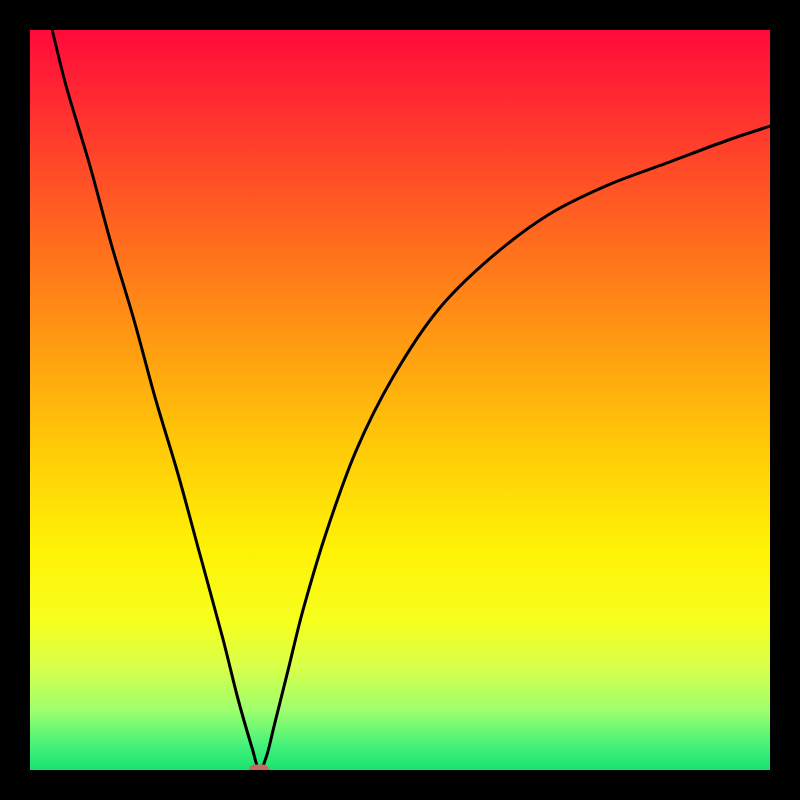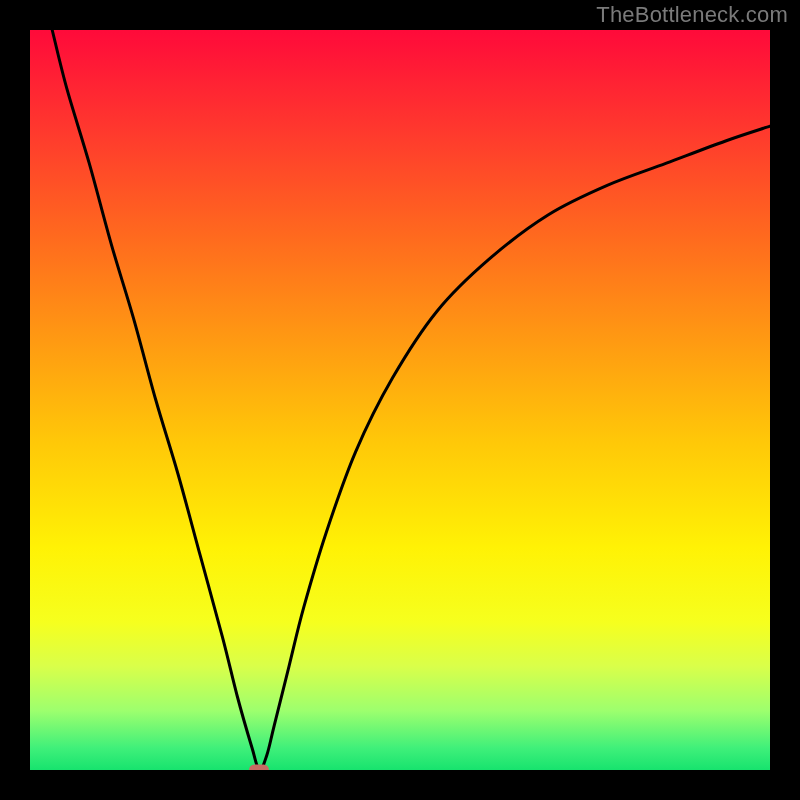--- a/index.html
+++ b/index.html
@@ -69,21 +69,20 @@
     right: 0;
     bottom: 0;
     height: 30px;
     background: #000;
   }
 </style>
 </head>
 <body>
 
 <div class="frame">
-  <div class="watermark">TheBottleneck.com</div>
 
   <div class="plot">
     <svg class="curve" viewBox="0 0 740 740" preserveAspectRatio="none">
       <path id="curve-path" fill="none" stroke="#000" stroke-width="3" stroke-linecap="round" d="M 22.2 0.0 C 24.7 9.9, 30.8 37.0, 37.0 59.2 C 43.2 81.4, 51.8 107.3, 59.2 133.2 C 66.6 159.1, 74.0 188.7, 81.4 214.6 C 88.8 240.5, 96.2 262.7, 103.6 288.6 C 111.0 314.5, 118.4 344.1, 125.8 370.0 C 133.2 395.9, 140.6 418.1, 148.0 444.0 C 155.4 469.9, 162.8 498.3, 170.2 525.4 C 177.6 552.5, 186.2 583.4, 192.4 606.8 C 198.6 630.2, 202.3 647.5, 207.2 666.0 C 212.1 684.5, 218.3 705.5, 222.0 717.8 C 225.7 730.1, 226.9 738.8, 229.4 740.0 C 231.9 741.2, 234.3 732.6, 236.8 725.2 C 239.3 717.8, 240.5 710.4, 244.2 695.6 C 247.9 680.8, 254.1 656.1, 259.0 636.4 C 263.9 616.7, 267.6 599.4, 273.8 577.2 C 280.0 555.0, 287.4 529.1, 296.0 503.2 C 304.6 477.3, 314.5 447.7, 325.6 421.8 C 336.7 395.9, 349.0 371.2, 362.6 347.8 C 376.2 324.4, 391.0 300.9, 407.0 281.2 C 423.0 261.5, 440.3 245.4, 458.8 229.4 C 477.3 213.4, 498.3 197.3, 518.0 185.0 C 537.7 172.7, 557.5 164.0, 577.2 155.4 C 596.9 146.8, 616.7 140.6, 636.4 133.2 C 656.1 125.8, 678.3 117.2, 695.6 111.0 C 712.9 104.8, 732.6 98.7, 740.0 96.2"></path>
     </svg>
     <div id="marker" class="marker" style="left: 229.4px; top: 740px; background: rgb(198, 107, 99);"></div>
   </div>
   <div class="bottom-border"></div>
 </div>
 

